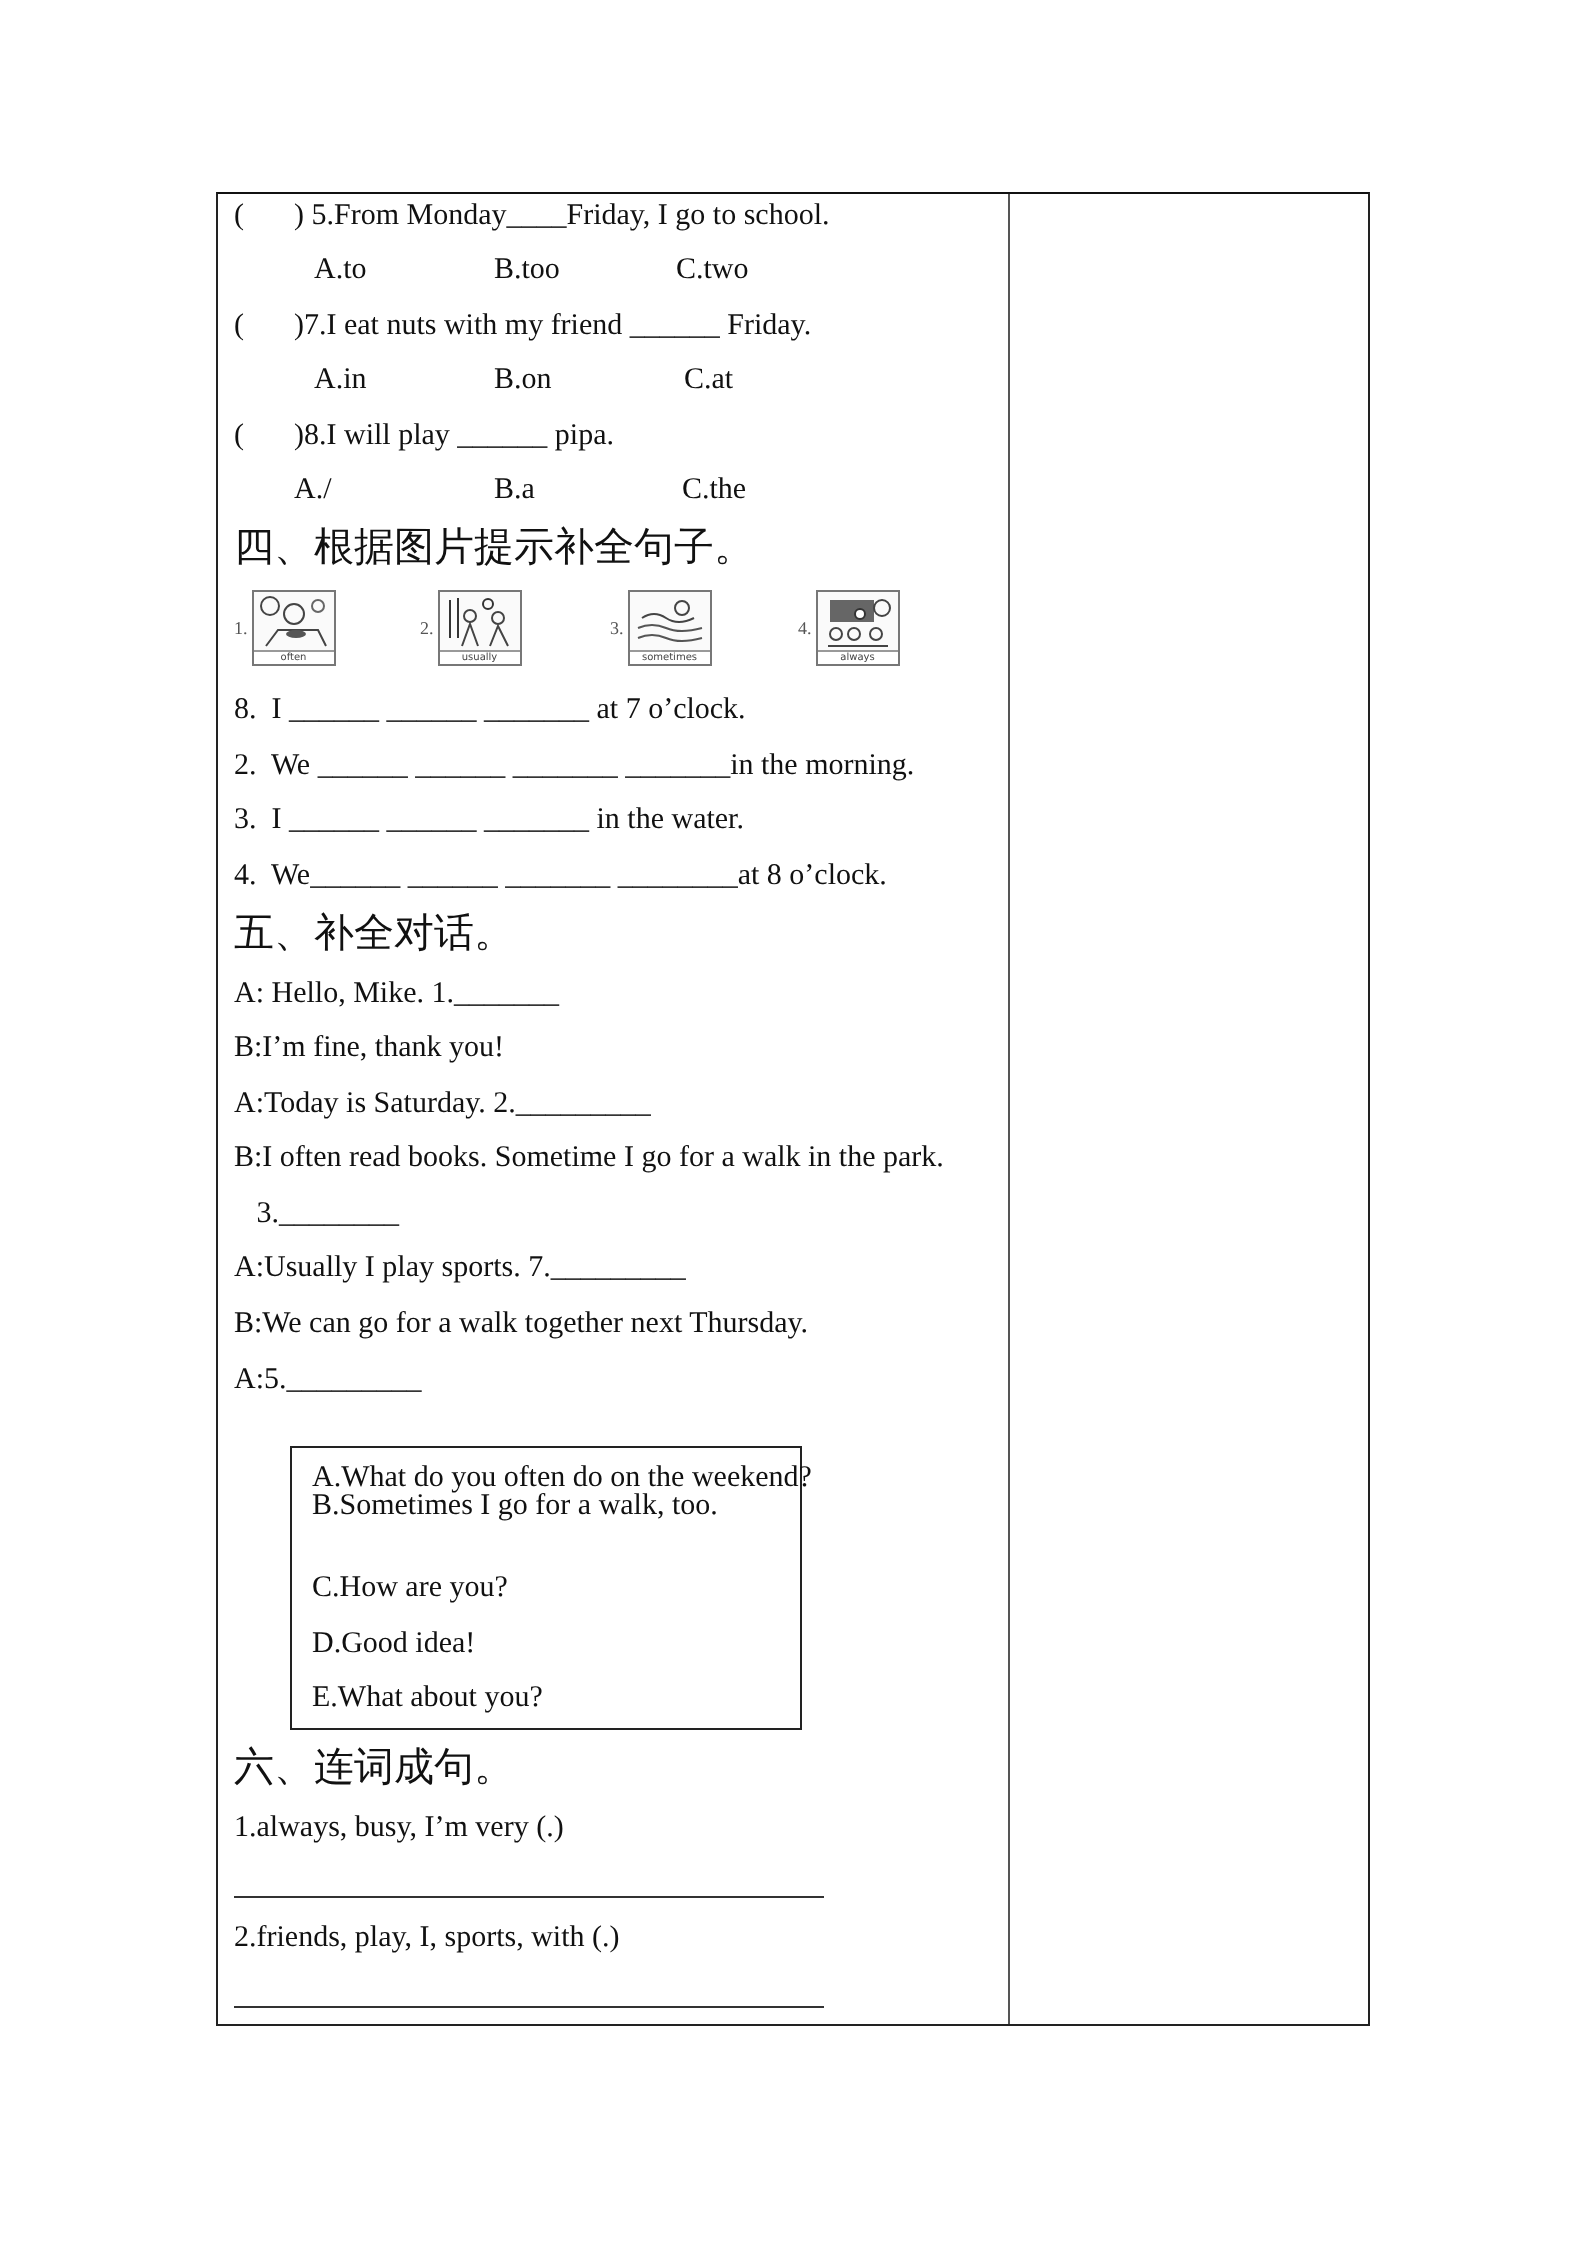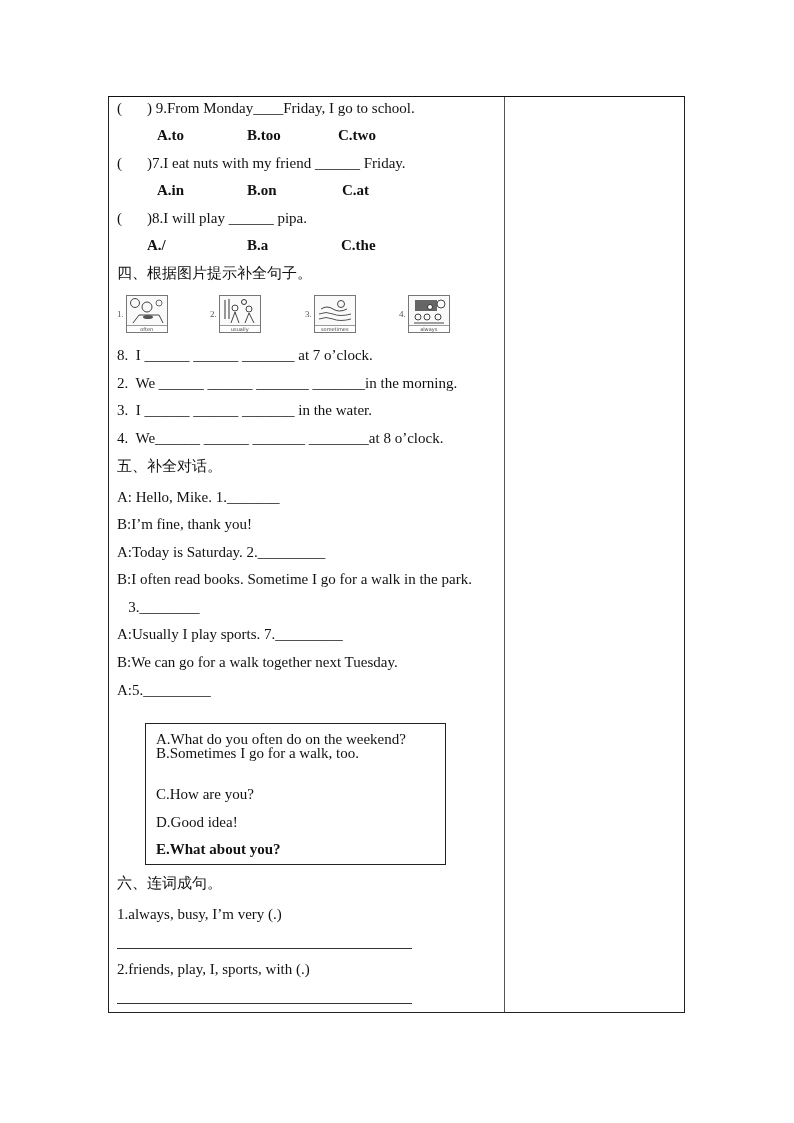--- a/index.html
+++ b/index.html
@@ -3,43 +3,43 @@
   <meta charset="utf-8">
   <style>
     html, body { margin: 0; padding: 0; background: #ffffff; }
     body { width: 794px; height: 1123px; position: relative; overflow: hidden;
            font-family: "Liberation Serif", "DejaVu Serif", serif; color: #111; }
     .table { position: absolute; left: 108px; top: 96px; width: 577px; height: 917px;
              border: 1px solid #222; border-top: 1.5px solid #111; box-sizing: border-box; }
     .divider { position: absolute; left: 395px; top: 0; bottom: 0; width: 1px; background: #555; }
     .left { position: absolute; left: 0; top: 0; width: 395px; height: 100%; }
     .line { position: absolute; left: 8px; font-size: 15px; line-height: 18px; white-space: pre; }
-    .cn { font-family: "DejaVu Sans", sans-serif; font-size: 15px; }
-    .opt { position: absolute; font-size: 15px; line-height: 18px; white-space: pre; font-weight: bold; }
+    .cn { font-family: "DejaVu Sans", sans-serif; font-size: 20px; }
+    .opt { position: absolute; font-size: 15px; line-height: 18px; white-space: pre; }
     .pics { position: absolute; top: 198px; left: 0; width: 395px; height: 40px; }
     .pic-item { position: absolute; top: 0; display: flex; align-items: center; }
     .pic-num { font-size: 9px; color: #555; margin-right: 2px; }
     .pic-box { width: 40px; height: 36px; border: 1px solid #777; position: relative; background: #fafafa; }
     .pic-box svg { position: absolute; left: 2px; top: 1px; }
     .pic-cap { position: absolute; bottom: 0; left: 0; right: 0; text-align: center; font-size: 5px;
                font-family: "DejaVu Sans", sans-serif; color: #444; border-top: 1px solid #999; line-height: 6px; background:#fff; }
-    .choices { position: absolute; left: 36px; top: 626px; width: 301px; height: 142px;
+    .choices { position: absolute; left: 36px; top: 626px; width: 256px; height: 142px;
                border: 1px solid #222; box-sizing: border-box; }
     .choice { position: absolute; left: 10px; font-size: 15px; line-height: 18px; white-space: pre; }
     .answer-line { position: absolute; left: 8px; width: 295px; height: 1px; background: #333; }
   </style>
 </head>
 <body>
 
 <div class="table">
   <div class="divider"></div>
   <div class="left">
 
     <span class="line" style="top:2px;">(</span>
-    <span class="line" style="top:2px;left:38px;">) 9.From Monday____Friday, I go to school.</span>
+    <span class="line" style="top:2px;left:38px;">) 5.From Monday____Friday, I go to school.</span>
     <span class="opt" style="top:29px;left:48px;">A.to</span>
     <span class="opt" style="top:29px;left:138px;">B.too</span>
     <span class="opt" style="top:29px;left:229px;">C.two</span>
 
     <span class="line" style="top:57px;">(</span>
     <span class="line" style="top:57px;left:38px;">)7.I eat nuts with my friend ______ Friday.</span>
     <span class="opt" style="top:84px;left:48px;">A.in</span>
     <span class="opt" style="top:84px;left:138px;">B.on</span>
     <span class="opt" style="top:84px;left:233px;">C.at</span>
 
@@ -111,29 +111,29 @@
     <span class="line" style="top:304px;">3.  I ______ ______ _______ in the water.</span>
     <span class="line" style="top:332px;">4.  We______ ______ _______ ________at 8 o’clock.</span>
 
     <span class="line cn" style="top:360px;">五、补全对话。</span>
     <span class="line" style="top:391px;">A: Hello, Mike. 1._______</span>
     <span class="line" style="top:418px;">B:I’m fine, thank you!</span>
     <span class="line" style="top:446px;text-align:center;">A:Today is Saturday. 2._________</span>
     <span class="line" style="top:473px;">B:I often read books. Sometime I go for a walk in the park.</span>
     <span class="line" style="top:501px;">   3.________</span>
     <span class="line" style="top:528px;">A:Usually I play sports. 7._________</span>
-    <span class="line" style="top:556px;">B:We can go for a walk together next Tuesday.</span>
+    <span class="line" style="top:556px;">B:We can go for a walk together next Thursday.</span>
     <span class="line" style="top:584px;">A:5._________</span>
 
     <div class="choices">
       <span class="choice" style="top:6px;">A.What do you often do on the weekend?</span>
       <span class="choice" style="top:20px;">B.Sometimes I go for a walk, too.</span>
       <span class="choice" style="top:61px;">C.How are you?</span>
       <span class="choice" style="top:89px;">D.Good idea!</span>
-      <span class="choice" style="top:116px;font-weight:bold;">E.What about you?</span>
+      <span class="choice" style="top:116px;">E.What about you?</span>
     </div>
 
     <span class="line cn" style="top:777px;">六、连词成句。</span>
     <span class="line" style="top:808px;">1.always, busy, I’m very (.)</span>
     <div class="answer-line" style="top:851px;"></div>
     <span class="line" style="top:863px;">2.friends, play, I, sports, with (.)</span>
     <div class="answer-line" style="top:906px;"></div>
   </div>
   <div style="position:absolute;left:396px;top:0;right:0;bottom:0;"></div>
 </div>

